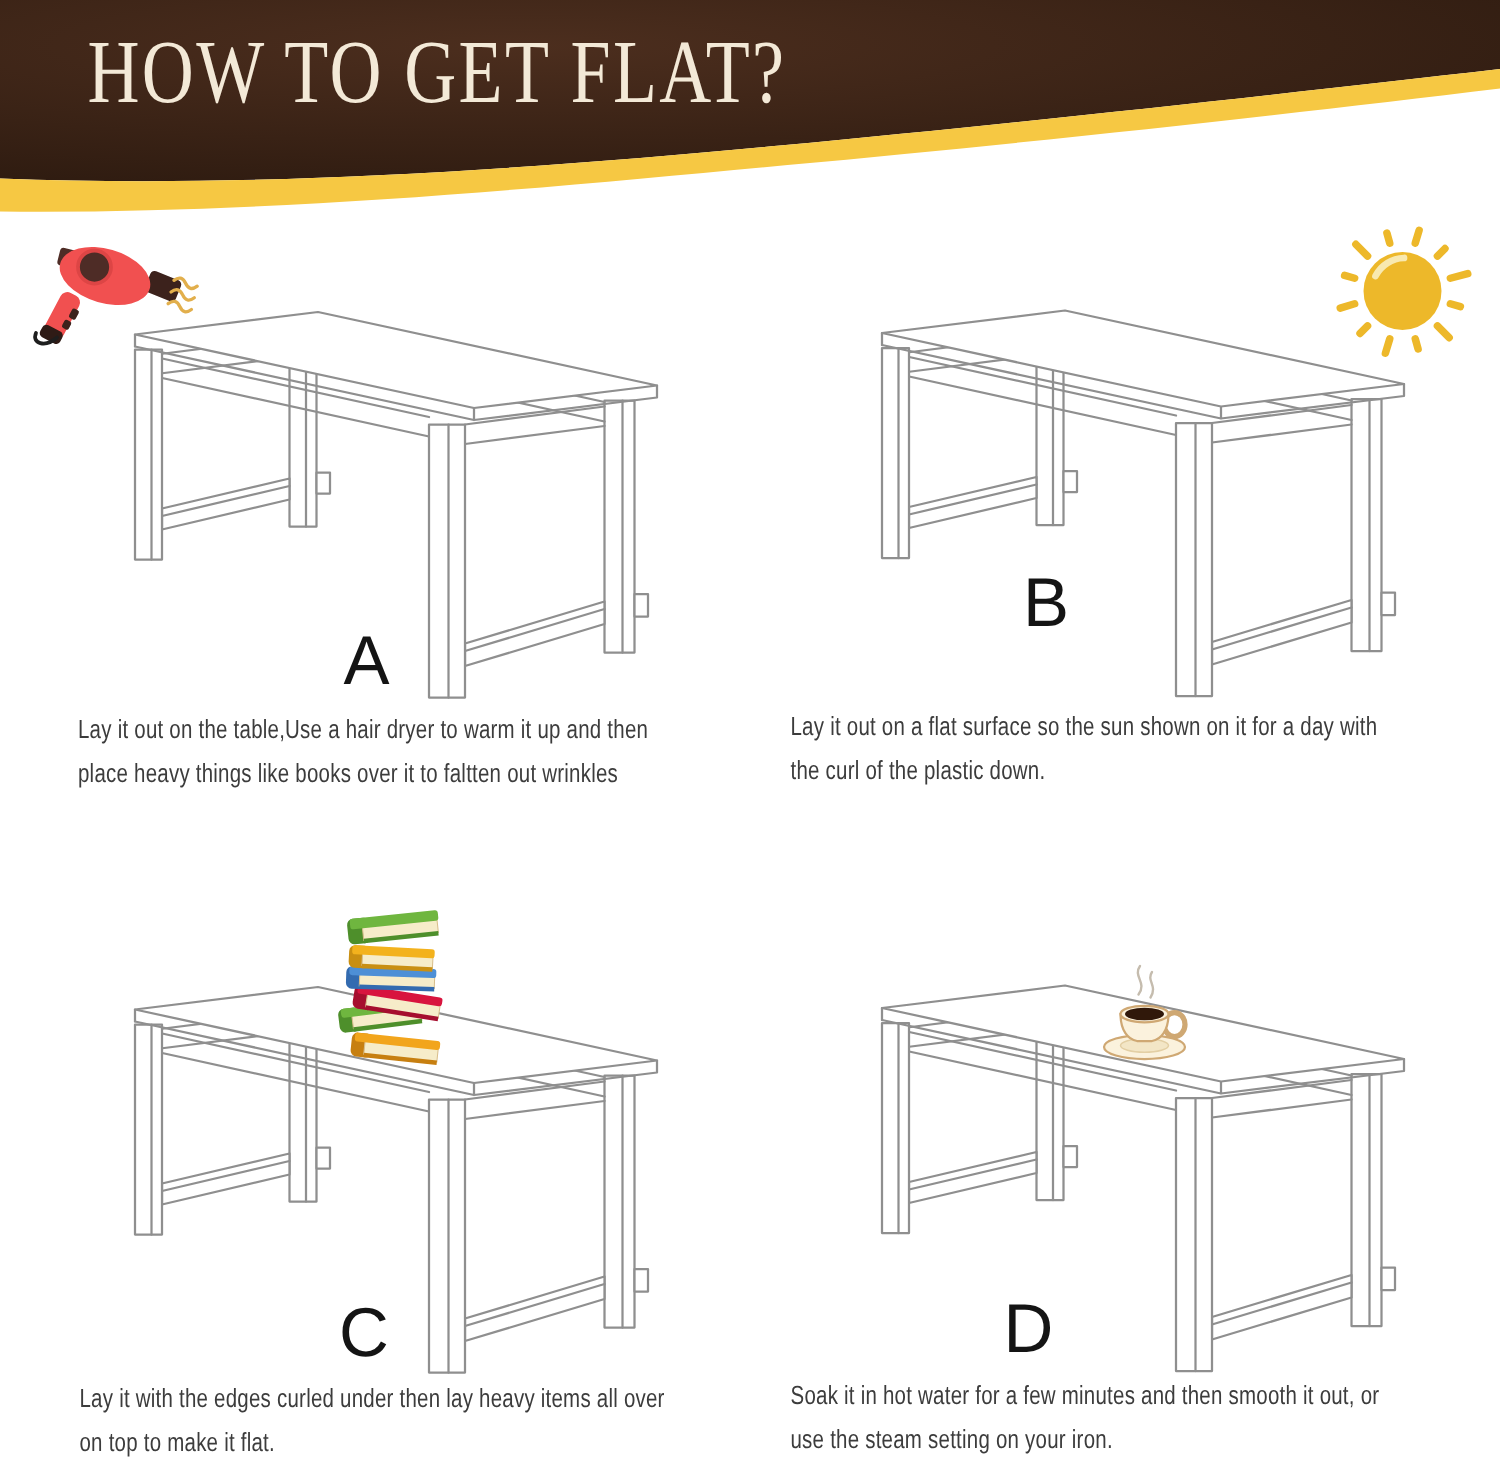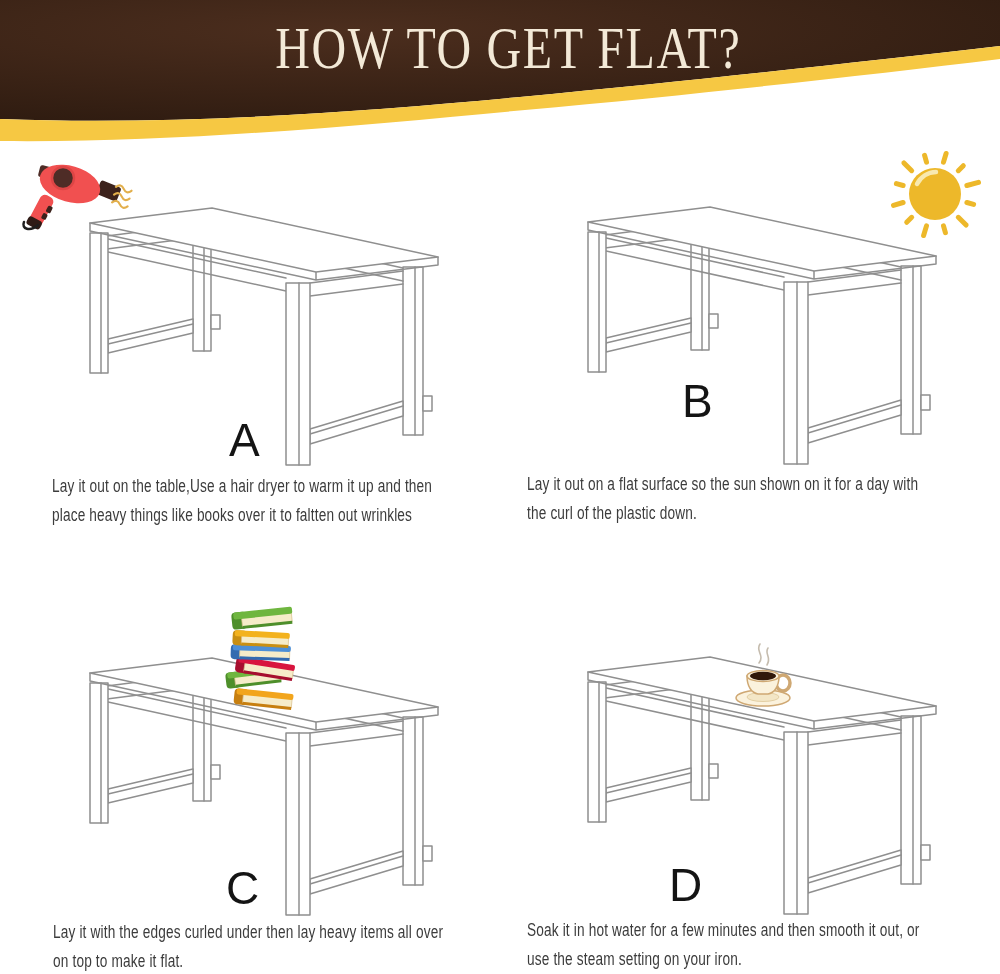--- a/index.html
+++ b/index.html
@@ -9,21 +9,21 @@
     width: 1000px;
     height: 974px;
     background: #ffffff;
     overflow: hidden;
     font-family: "Liberation Sans", sans-serif;
   }
   
   .header-svg { position: absolute; top: 0; left: 0; }
   .header-title-wrap {
     position: absolute; top: 14px; left: 0; width: 800px;
-    text-align: right; pointer-events: none;
+    text-align: left; pointer-events: none;
   }
   .header-title-wrap span {
     display: inline-block;
     font-family: "Liberation Serif", serif;
     font-size: 60px;
     font-weight: 400;
     letter-spacing: 2px;
     color: #F3E9D7;
     transform: scaleX(0.80);
     transform-origin: center top;

